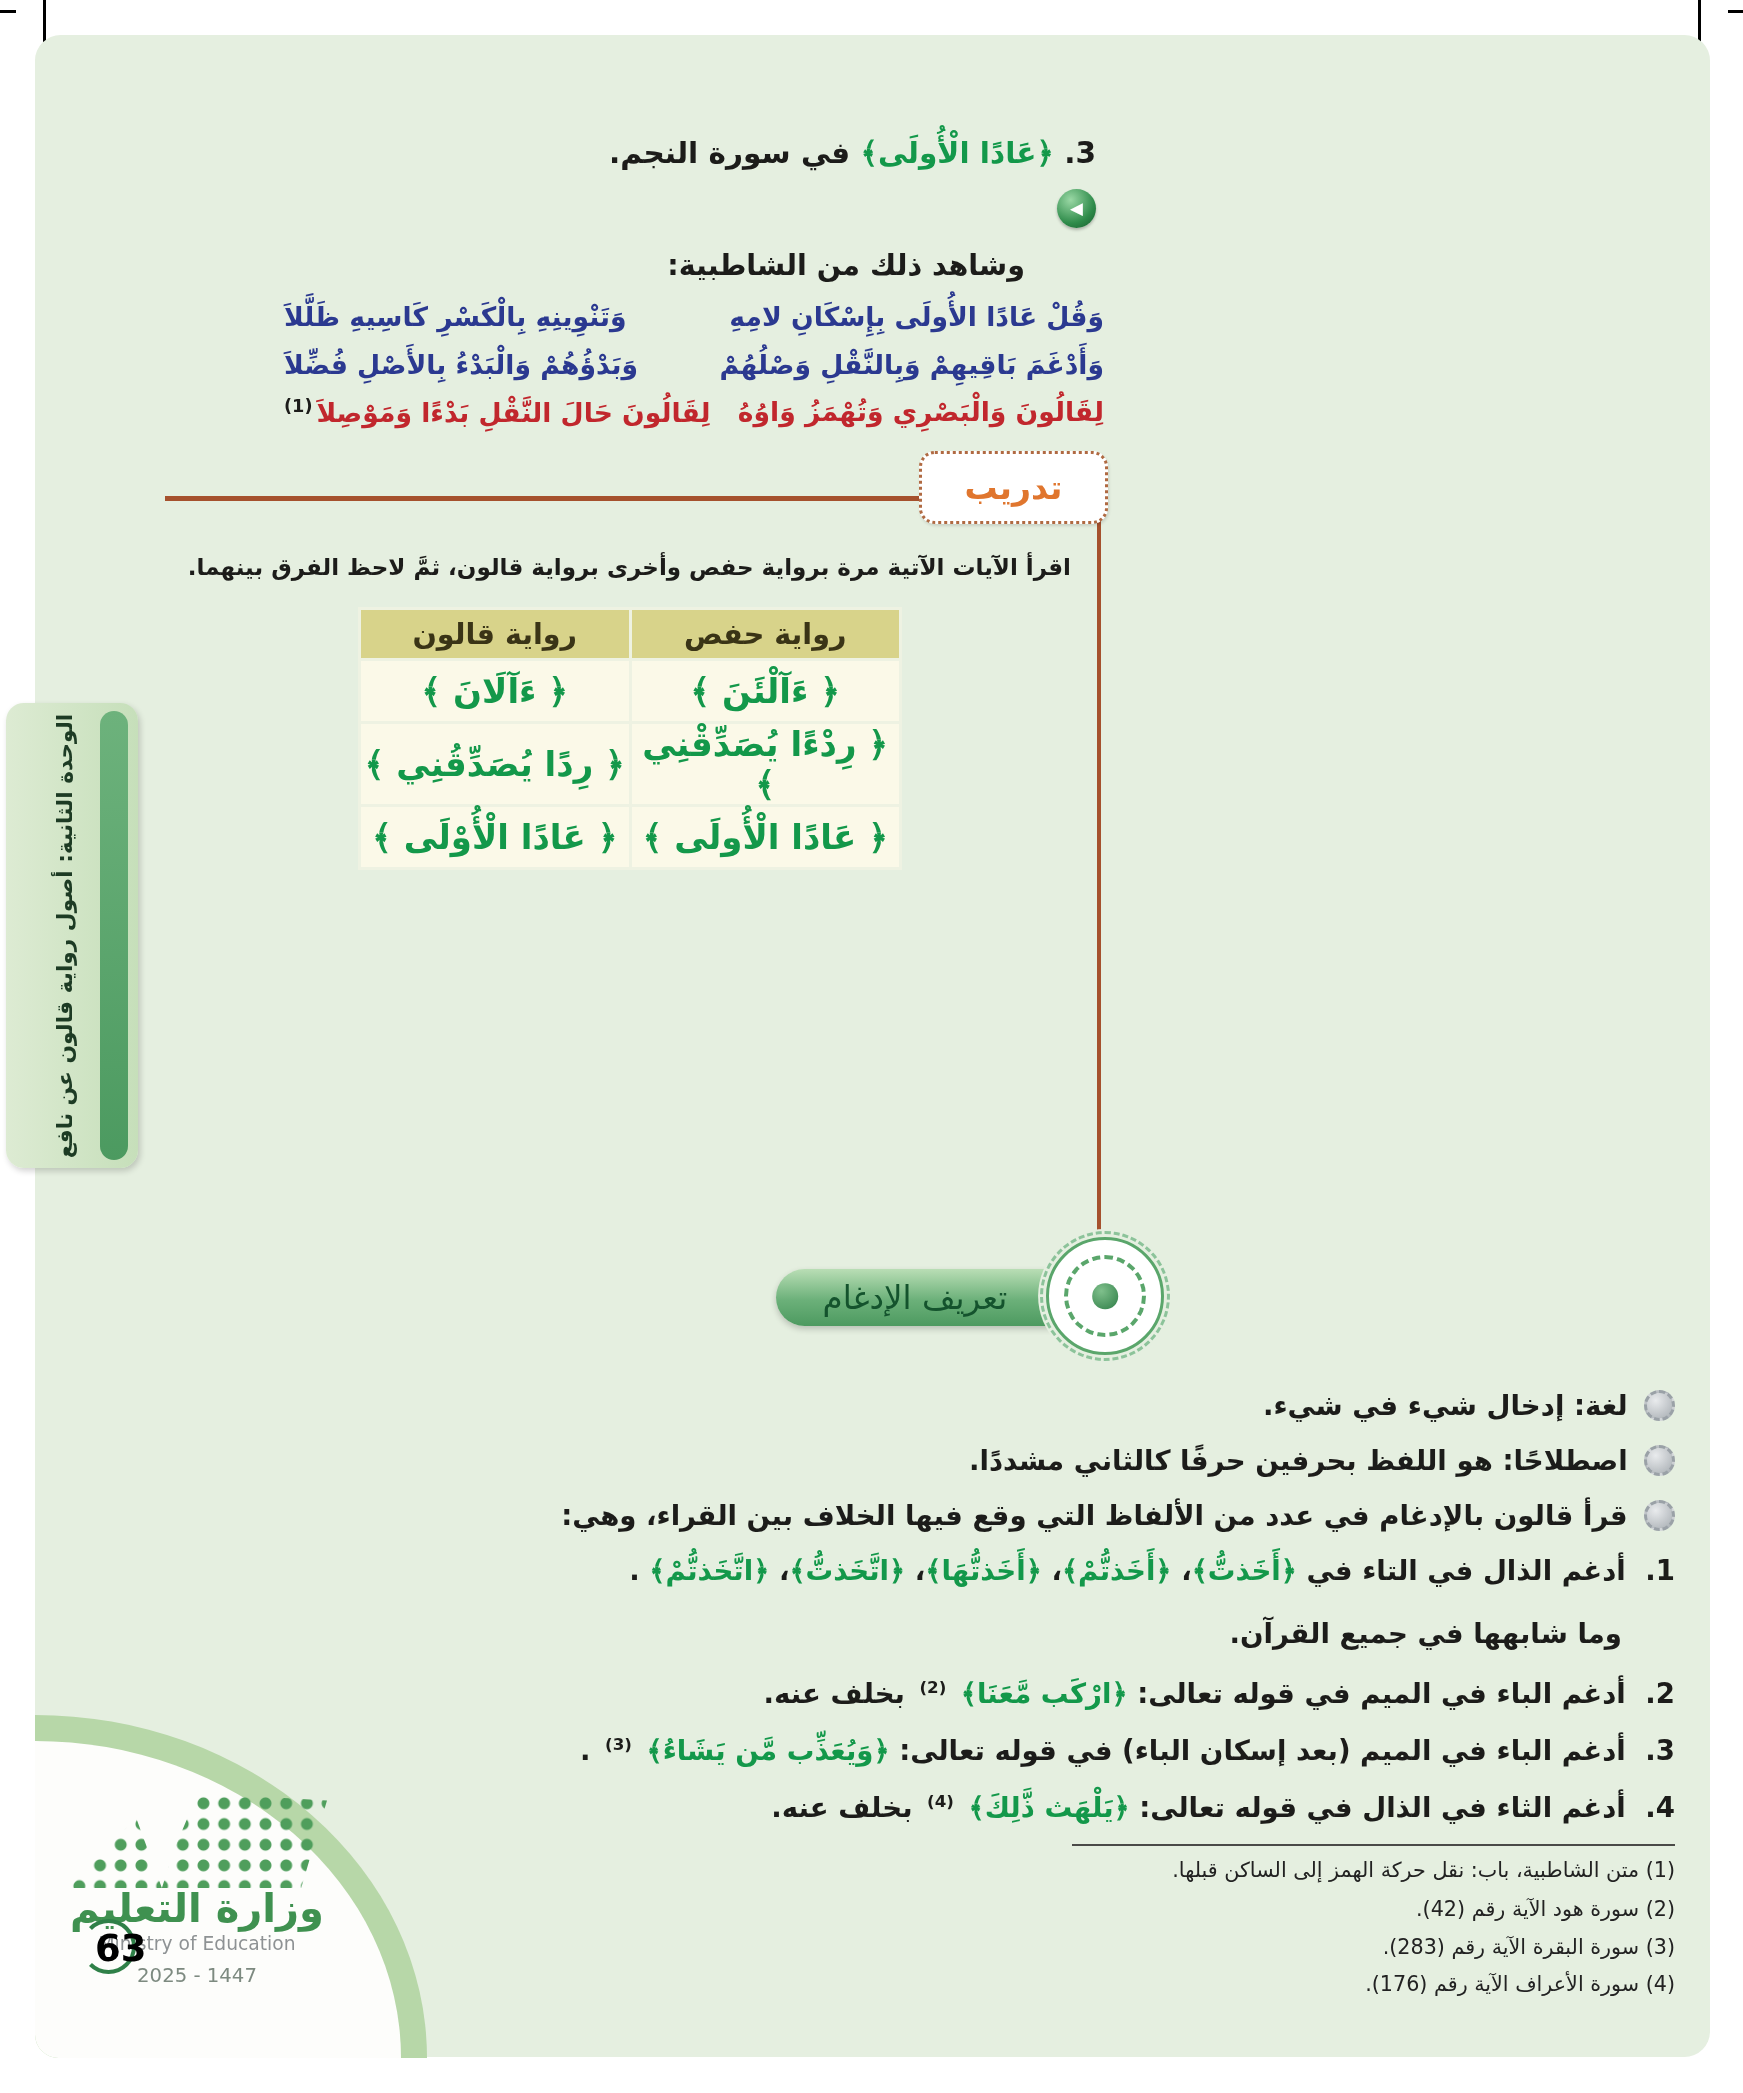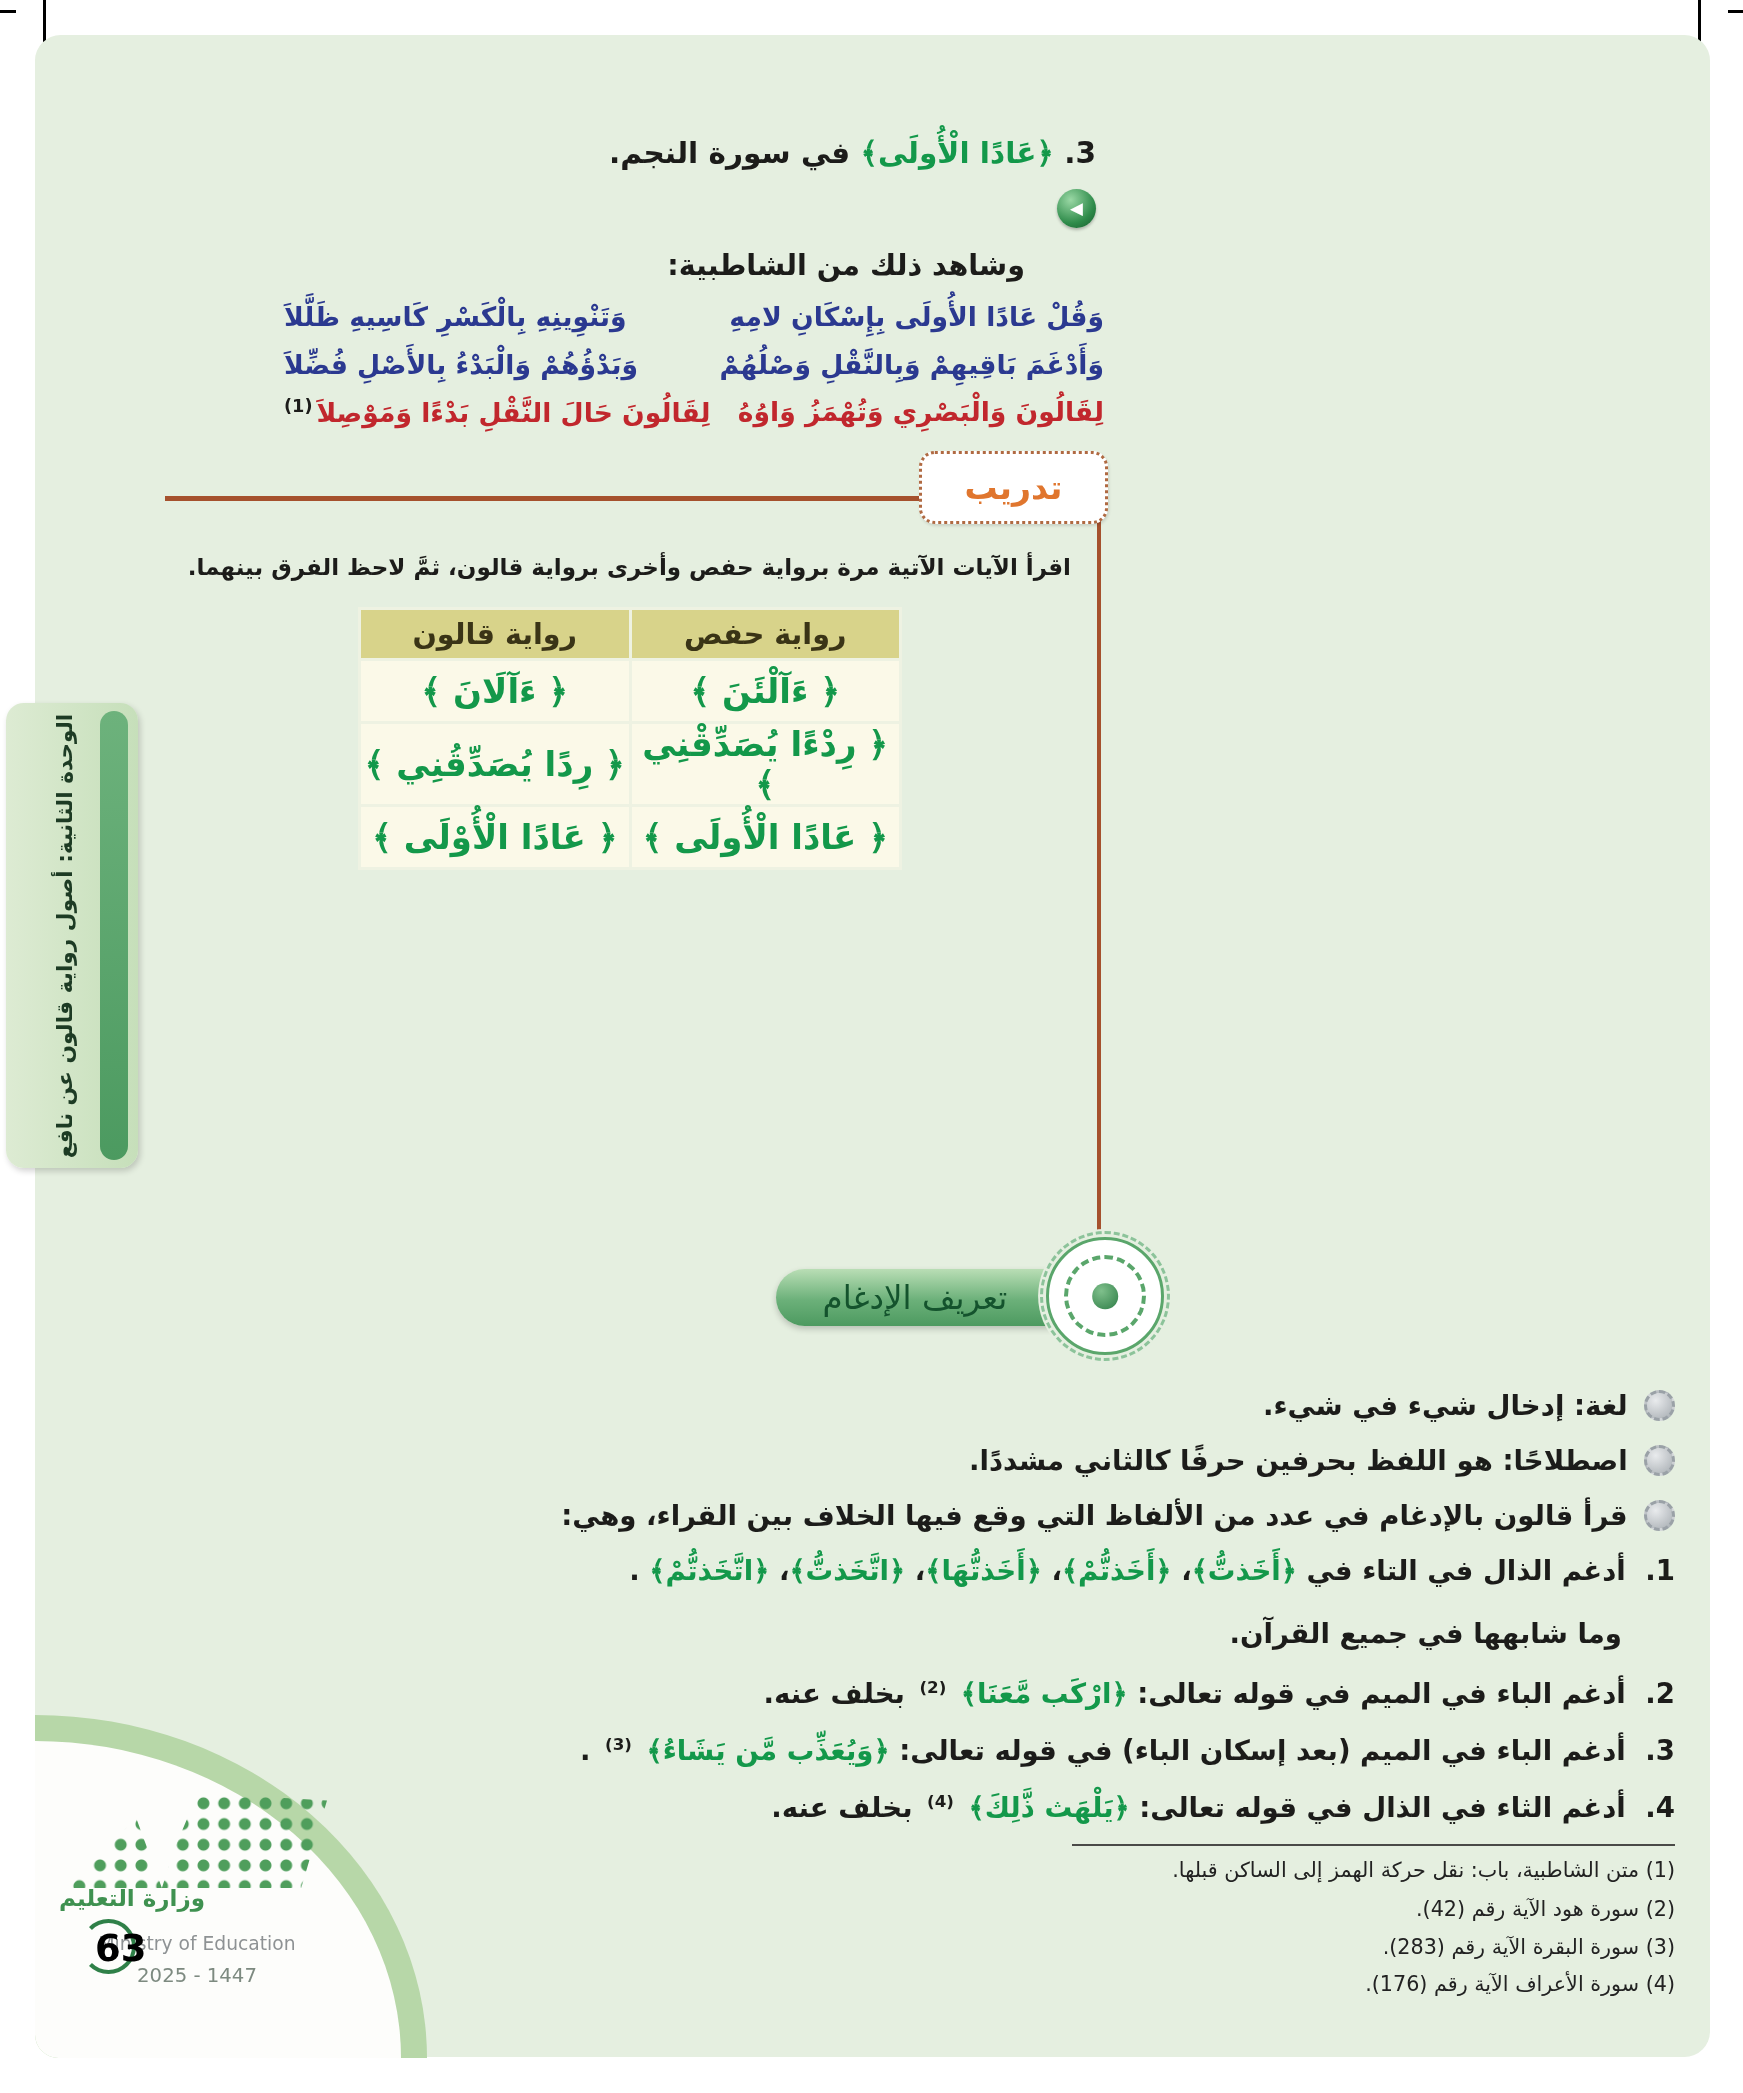--- a/index.html
+++ b/index.html
@@ -140,21 +140,21 @@
   .swoosh-white {
     position:absolute; left:35px; bottom:35px; width:366px; height:317px;
     background:#fdfdfb; border-top-right-radius:100% 100%; border-bottom-left-radius:23.6px;
   }
   .logo-dots {
     position:absolute; left:69px; top:1793px; width:258px; height:95px;
     background-image:radial-gradient(circle, #4f9e5c 5.4px, transparent 6.4px);
     background-size:20.7px 20.7px;
     clip-path:polygon(0 100%, 26% 26%, 36% 100%, 41% 58%, 50% 0, 100% 8%, 90% 100%);
   }
-  .min-ar { left:59px; top:1885px; width:276px; text-align:left; color:#3f9150; font-size:23px; font-weight:bold; direction:rtl; }
+  .min-ar { left:59px; top:1885px; width:276px; text-align:center; color:#3f9150; font-size:40px; font-weight:bold; direction:rtl; }
   .min-en { left:59px; top:1933px; width:276px; text-align:center; color:#8e9294; font-size:18.7px; }
   .years  { left:59px; top:1964px; width:276px; text-align:center; color:#7d8a80; font-size:19.7px; }
   .page-ring {
     left:81px; top:1919px; width:55px; height:55px; z-index:4;
     border:4.9px solid #2f8048; border-radius:50%; border-left-color:transparent;
   }
   .page-num { left:95px; top:1927px; z-index:5; font-size:37px; font-weight:bold; color:#000000; }
 </style>
 </head>
 <body>

